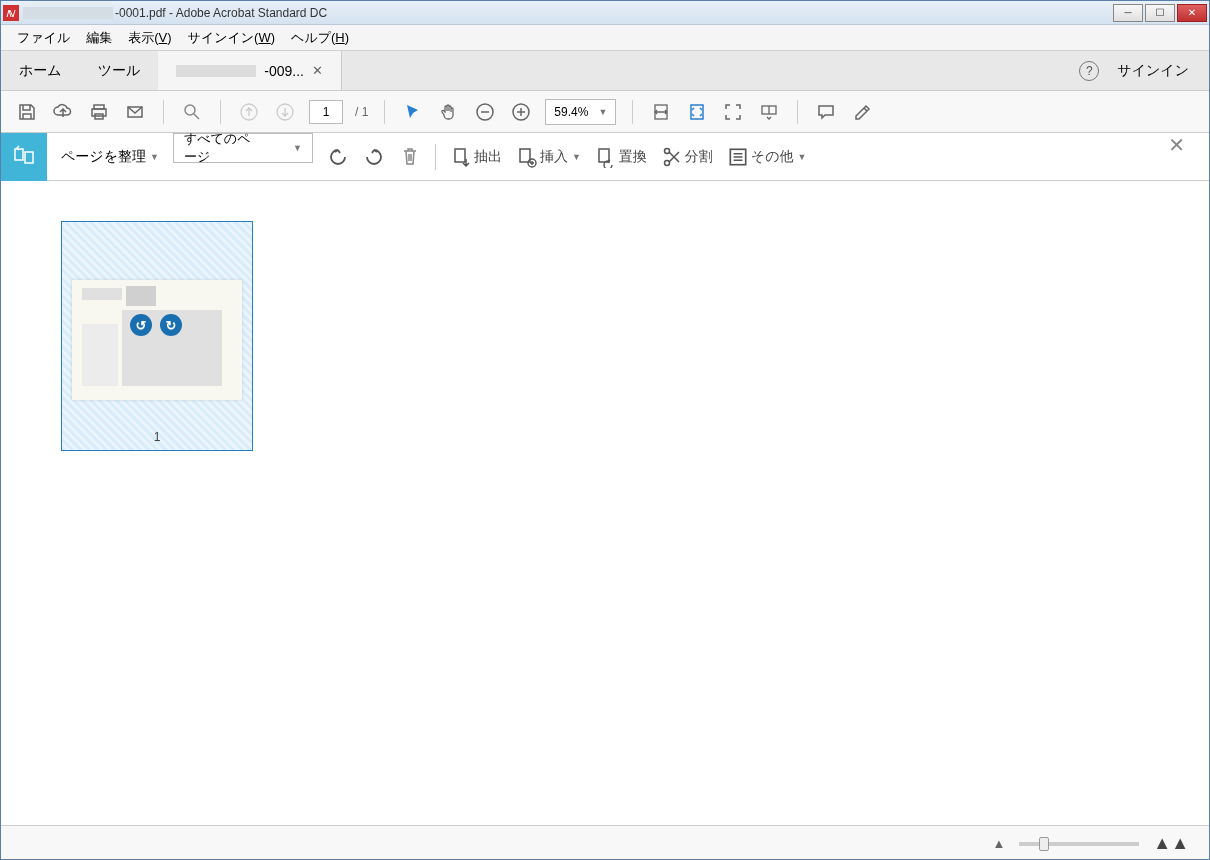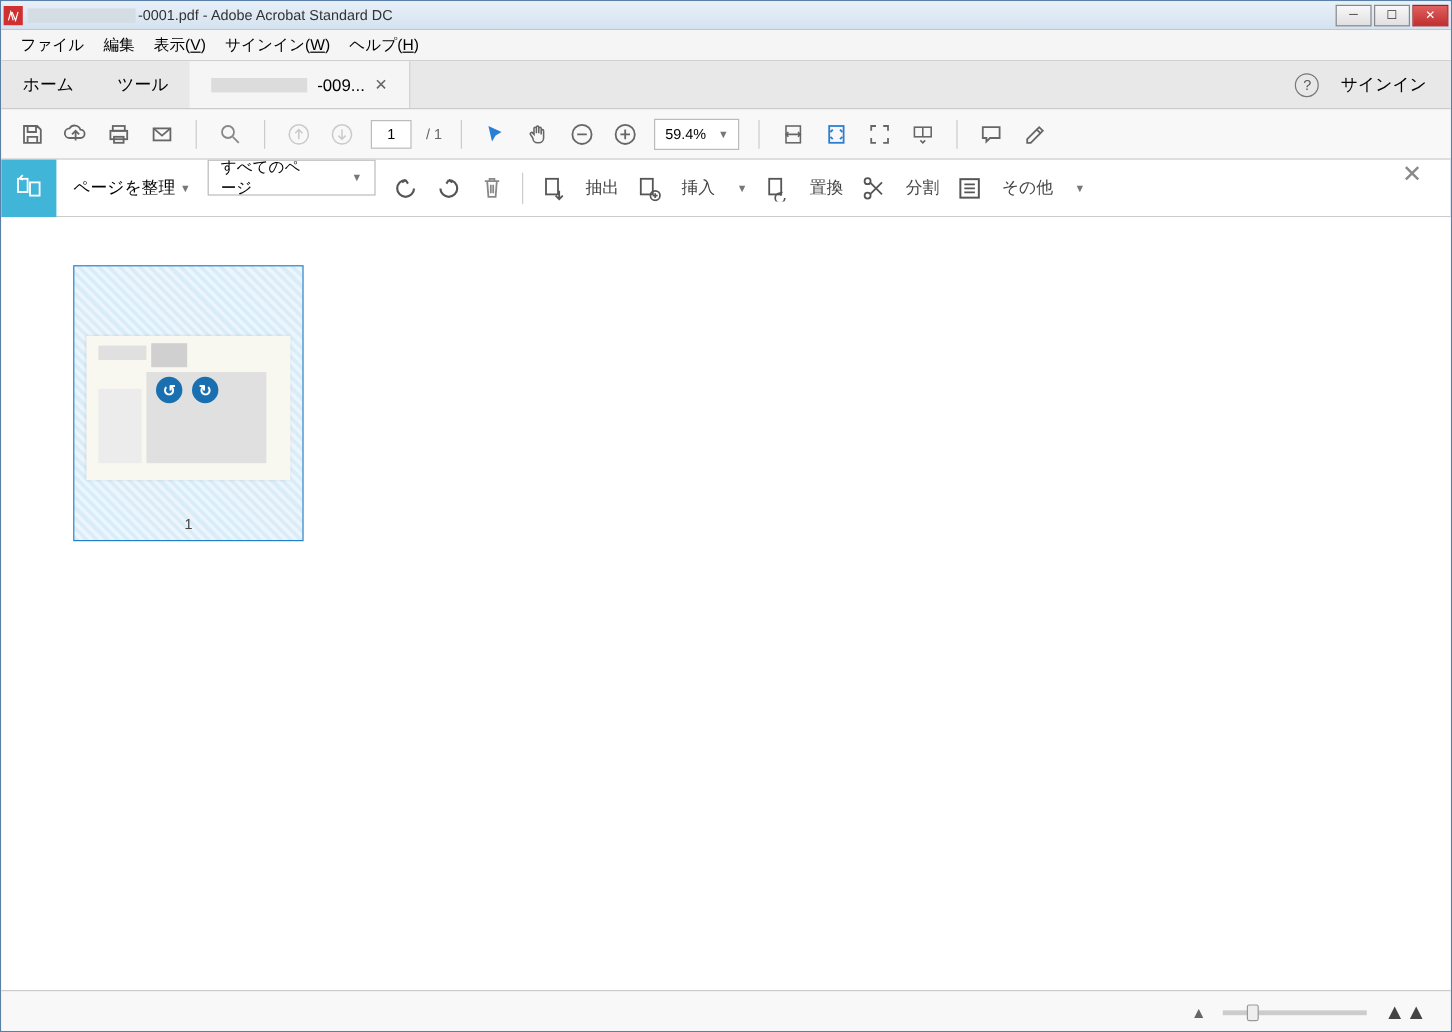--- a/index.html
+++ b/index.html
@@ -36,21 +36,21 @@
 .page-total { font-size: 12px; color: #666; }
 .zoom-select { height: 26px; border: 1px solid #bbb; background: #fff; display: flex; align-items: center; padding: 0 8px; font-size: 12px; gap: 10px; cursor: pointer; }
 .chev { font-size: 9px; color: #777; }
 
 
 .organize-bar { height: 48px; border-bottom: 1px solid #ccc; display: flex; }
 .organize-icon { width: 46px; height: 48px; background: #40b5d8; display: flex; align-items: center; justify-content: center; color: #fff; }
 .organize-label { padding: 0 14px; font-size: 14px; display: flex; align-items: center; gap: 4px; cursor: pointer; }
 .page-filter { height: 30px; border: 1px solid #bbb; background: #fff; display: flex; align-items: center; padding: 0 10px; font-size: 13px; gap: 40px; width: 140px; justify-content: space-between; cursor: pointer; }
 .org-actions { display: flex; align-items: center; gap: 14px; margin-left: 14px; }
-.org-btn { display: flex; align-items: center; gap: 16px; font-size: 14px; color: #444; cursor: pointer; }
+.org-btn { display: flex; align-items: center; gap: 2px; font-size: 14px; color: #444; cursor: pointer; }
 .org-btn svg, .org-btn .ico { width: 22px; height: 22px; }
 .org-close { margin-left: auto; padding: 0 24px; font-size: 20px; color: #888; cursor: pointer; }
 .org-sep { width: 1px; height: 26px; background: #ccc; }
 
 
 .workspace { flex: 1; background: #fff; position: relative; height: calc(860px - 24px - 26px - 40px - 42px - 48px - 36px); overflow: auto; padding: 40px 60px; }
 .thumb { width: 192px; height: 230px; background: repeating-linear-gradient(45deg,#d8ecfa,#d8ecfa 3px,#ecf5fc 3px,#ecf5fc 6px); border: 1.5px solid #2380c8; position: relative; }
 .thumb-inner { position: absolute; top: 58px; left: 10px; right: 10px; height: 120px; background: #f9f8f0; box-shadow: 0 0 3px rgba(0,0,0,.15); }
 .thumb-inner .blk { position: absolute; background: #e0e0e0; }
 .thumb-label { position: absolute; bottom: 6px; left: 0; right: 0; text-align: center; font-size: 12px; color: #444; }

